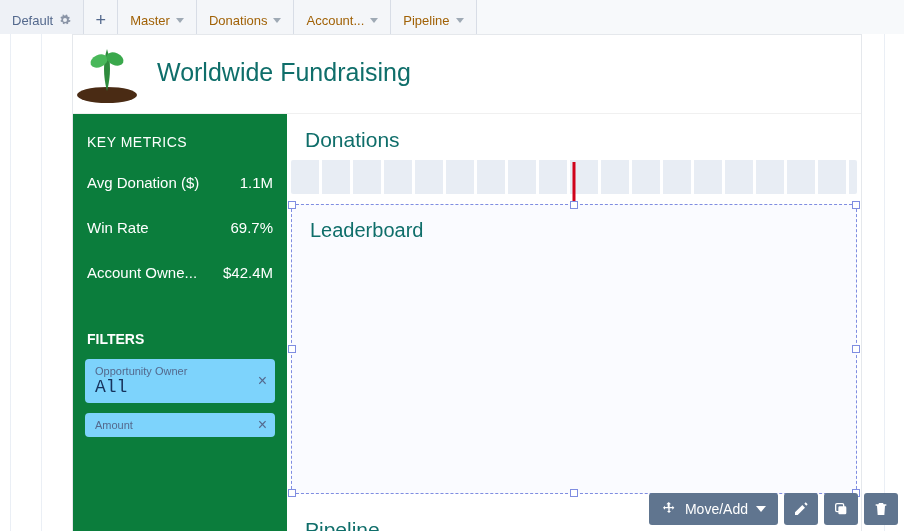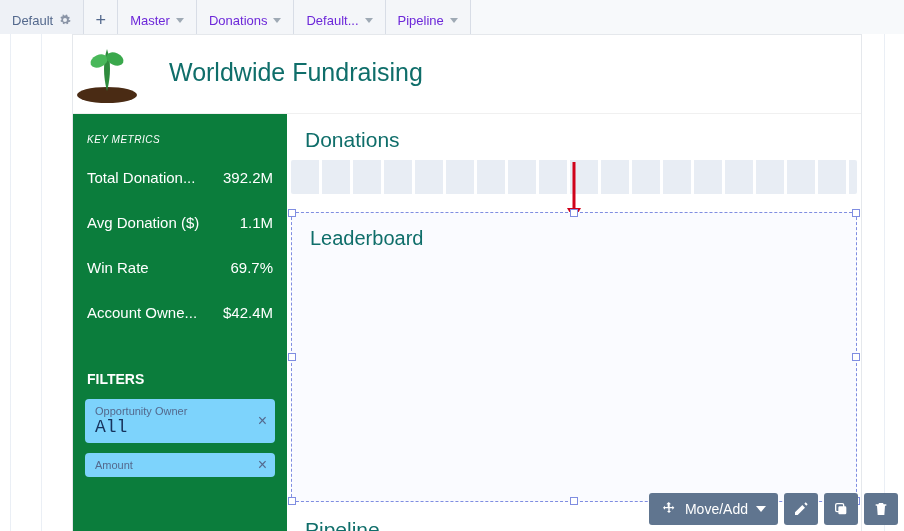--- a/index.html
+++ b/index.html
@@ -1,52 +1,52 @@
 <!DOCTYPE html>
 <html><head>
 <meta charset="utf-8">
 <style>
 * { box-sizing: border-box; margin: 0; padding: 0; }
 body { font-family: -apple-system, "Helvetica Neue", Arial, sans-serif; background: #fff; width: 904px; height: 531px; overflow: hidden; position: relative; }
 
 
 .tabbar { display: flex; height: 41px; border-bottom: 1px solid #d8dde6; background: #f7f9fb; }
-.tab { display: flex; align-items: center; gap: 6px; padding: 0 12px; border-right: 1px solid #d8dde6; background: #f4f6f9; cursor: pointer; font-size: 13px; color: #6d28d9; }
+.tab { display: flex; align-items: center; gap: 6px; padding: 0 12px; border-right: 1px solid #d8dde6; background: #f4f6f9; cursor: pointer; font-size: 13px; color: #a16207; }
 .tab.default { background: #eef1f6; color:#54698d; }
 .tab.add { width:34px; justify-content:center; font-size:18px; color:#54698d; }
 .chev { width:0;height:0;border-left:4px solid transparent;border-right:4px solid transparent;border-top:5px solid #9faab5;display:inline-block; }
 .gear { width:12px; height:12px; }
 
 
 .canvas { position: absolute; top:34px; left:0; right:0; bottom:0; background:#fff; }
 .grid-bg { position:absolute; top:0; left:10px; right:10px; bottom:0; background-image: repeating-linear-gradient(to right, #e8edf4 0, #e8edf4 1px, transparent 1px, transparent 31.2px); opacity:.9; }
 .pagecard { position:absolute; top:0; left:72px; right:42px; background:#fff; border:1px solid #e5e8ec; }
 
 
-.header { display:flex; align-items:center; gap:28px; padding:6px 0 10px 0; border-bottom:1px solid #f0f0f0;}
+.header { display:flex; align-items:center; gap:16px; padding:6px 0 10px 0; border-bottom:1px solid #f0f0f0;}
 .logo { width:68px; height:62px; display:flex; align-items:flex-end; justify-content:center; }
 .logo svg { width:68px; height:62px; }
 .title { font-size:25px; color:#0f6e6a; font-weight:400; }
 
 
 .body { display:flex; }
 .sidebar { width:214px; background:#0b7d3c; color:#fff; padding:16px 0 0 0; min-height:430px; }
-.side-h { font-size:10px; letter-spacing:.5px; padding:4px 14px 14px; font-weight:500;font-style:italic; }
+.side-h { font-size:14px; letter-spacing:.5px; padding:4px 14px 14px; font-weight:500; }
 .metric { display:flex; justify-content:space-between; padding:10px 14px 18px; font-size:15px; }
 .metric .lbl { white-space:nowrap; overflow:hidden; text-overflow:ellipsis; max-width:130px; }
 .filters-h { font-size:14px; padding:32px 14px 12px;font-weight:bold; }
 .filter-chip { background:#7dd3fc; color:#54698d; margin:0 12px 10px; border-radius:4px; padding:6px 10px; position:relative; font-size:11px; }
 .filter-chip .fval { color:#16325c; font-size:18px;font-family:Liberation Mono, monospace; }
 .filter-chip .x { position:absolute; right:8px; top:50%; transform:translateY(-50%); font-size:16px; color:#54698d; cursor:pointer; }
 
 .main { flex:1; position:relative; }
 .sect-title { font-size:21px; color:#0f6e6a; padding:14px 18px 8px; }
 .placeholder-row { height:34px; margin:0 4px 6px; background-image: repeating-linear-gradient(to right, #e8edf4 0, #e8edf4 28px, #fff 28px, #fff 31px); border-radius:2px;}
 
-.selected { position:absolute; left:4px; right:4px; top:98px; height:290px; border:1px dashed #7f8de1; background:#fafbff; }
+.selected { position:absolute; left:4px; right:4px; top:90px; height:290px; border:1px dashed #7f8de1; background:#fafbff; }
 .selected .h { position:absolute; width:8px; height:8px; background:#fff; border:1px solid #7f8de1; }
 .h.tl{top:-4px;left:-4px}.h.tr{top:-4px;right:-4px}.h.bl{bottom:-4px;left:-4px}.h.br{bottom:-4px;right:-4px}
 .h.tc{top:-4px;left:50%;margin-left:-4px}.h.bc{bottom:-4px;left:50%;margin-left:-4px}
 .h.ml{top:50%;left:-4px;margin-top:-4px}.h.mr{top:50%;right:-4px;margin-top:-4px}
 .sel-title { font-size:20px; color:#0f6e6a; padding:14px 18px; }
 
 .pipeline-title { position:absolute; left:18px; top:404px; font-size:21px; color:#0f6e6a; }
 
 
 .arrow { position:absolute; left:50%; top:46px; transform:translateX(-50%); }
@@ -73,21 +73,21 @@
     </div>
   <div class="tab">
       <span>Master</span>
       <span class="chev"></span>
     </div>
   <div class="tab">
       <span>Donations</span>
       <span class="chev"></span>
     </div>
   <div class="tab">
-      <span>Default...</span>
+      <span>Account...</span>
       <span class="chev"></span>
     </div>
   <div class="tab">
       <span>Pipeline</span>
       <span class="chev"></span>
     </div>
 </div>
 
 <div class="canvas">
   <div class="grid-bg"></div>
@@ -101,24 +101,20 @@
             <ellipse cx="26" cy="20" rx="9" ry="6" fill="#49b85a" transform="rotate(-25 26 20)"></ellipse>
             <ellipse cx="42" cy="18" rx="9" ry="6" fill="#3aa84c" transform="rotate(25 42 18)"></ellipse>
           </svg>
       </div>
       <div class="title">Worldwide Fundraising</div>
     </div>
 
     <div class="body">
       <div class="sidebar">
         <div class="side-h">KEY METRICS</div>
-        <div class="metric">
-            <span class="lbl">Total Donation...</span>
-            <span>392.2M</span>
-          </div>
         <div class="metric">
             <span class="lbl">Avg Donation ($)</span>
             <span>1.1M</span>
           </div>
         <div class="metric">
             <span class="lbl">Win Rate</span>
             <span>69.7%</span>
           </div>
         <div class="metric">
             <span class="lbl">Account Owne...</span>

